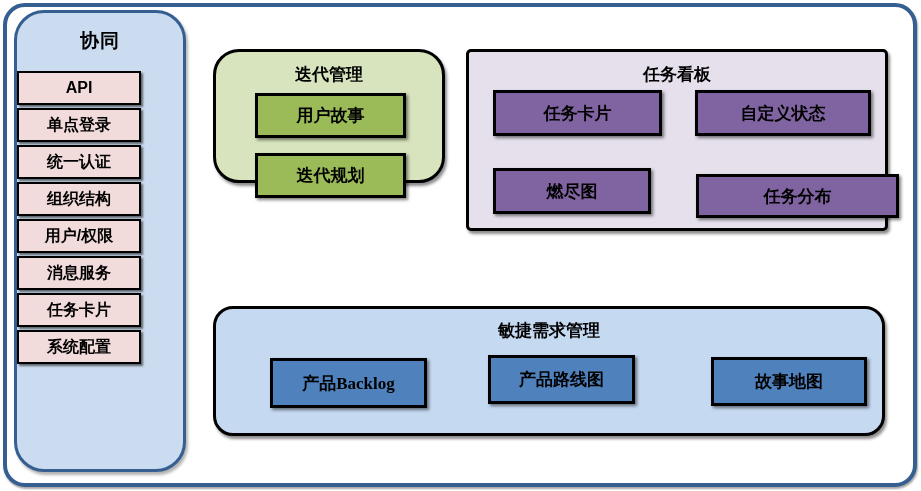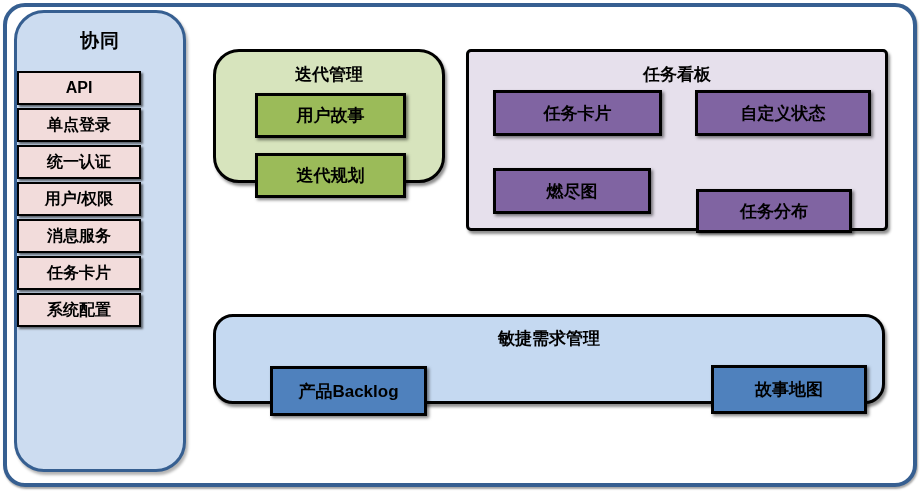--- a/index.html
+++ b/index.html
@@ -111,46 +111,47 @@
     left: 466px; top: 49px;
     width: 422px; height: 182px;
     background: var(--purple-panel-fill);
     border-radius: 5px;
   }
   .panel-taskboard .panel-title { margin-top: 11px; }
   .purple-item { background: var(--purple-item-fill); }
   .task-item-1 { left: 24px;  top: 38px;  width: 169px; height: 46px; }
   .task-item-2 { left: 226px; top: 38px;  width: 176px; height: 46px; }
   .task-item-3 { left: 24px;  top: 116px; width: 158px; height: 46px; }
-  .task-item-4 { left: 227px; top: 137px; width: 156px; height: 44px; }
+  .task-item-4 { left: 227px; top: 122px; width: 203px; height: 44px; }
   
   .panel-agile {
-    left: 213px; top: 314px;
-    width: 672px; height: 90px;
+    left: 213px; top: 306px;
+    width: 672px; height: 130px;
     background: var(--blue-panel-fill);
     border-radius: 20px;
   }
   .panel-agile .panel-title { margin-top: 10px; }
-  .blue-item { background: var(--blue-item-fill); }
+  .blue-item { background: var(--blue-item-fill); font-family: Liberation Serif, serif; }
   .agile-item-1 { left: 54px;  top: 49px; width: 157px; height: 50px; }
   .agile-item-2 { left: 272px; top: 46px; width: 147px; height: 49px; }
   .agile-item-3 { left: 495px; top: 48px; width: 156px; height: 49px; }
 </style>
 </head>
 <body>
 
 <div class="stage">
   <div class="frame"></div>
 
   <div class="sidebar">
     <div class="sidebar-title">协同</div>
     <div class="sidebar-items">
       <div class="pill">API</div>
       <div class="pill">单点登录</div>
       <div class="pill">统一认证</div>
+      <div class="pill">组织结构</div>
       <div class="pill">用户/权限</div>
       <div class="pill">消息服务</div>
       <div class="pill">任务卡片</div>
       <div class="pill">系统配置</div>
     </div>
   </div>
 
   <div class="panel panel-iteration">
     <div class="panel-title">迭代管理</div>
     <div class="feature-box green-item iter-item-1">用户故事</div>
@@ -161,15 +162,16 @@
     <div class="panel-title">任务看板</div>
     <div class="feature-box purple-item task-item-1">任务卡片</div>
     <div class="feature-box purple-item task-item-3">燃尽图</div>
     <div class="feature-box purple-item task-item-2">自定义状态</div>
     <div class="feature-box purple-item task-item-4">任务分布</div>
   </div>
 
   <div class="panel panel-agile">
     <div class="panel-title">敏捷需求管理</div>
     <div class="feature-box blue-item agile-item-1">产品Backlog</div>
+    <div class="feature-box blue-item agile-item-2">产品路线图</div>
     <div class="feature-box blue-item agile-item-3">故事地图</div>
   </div>
 </div>
 
 </body></html>

